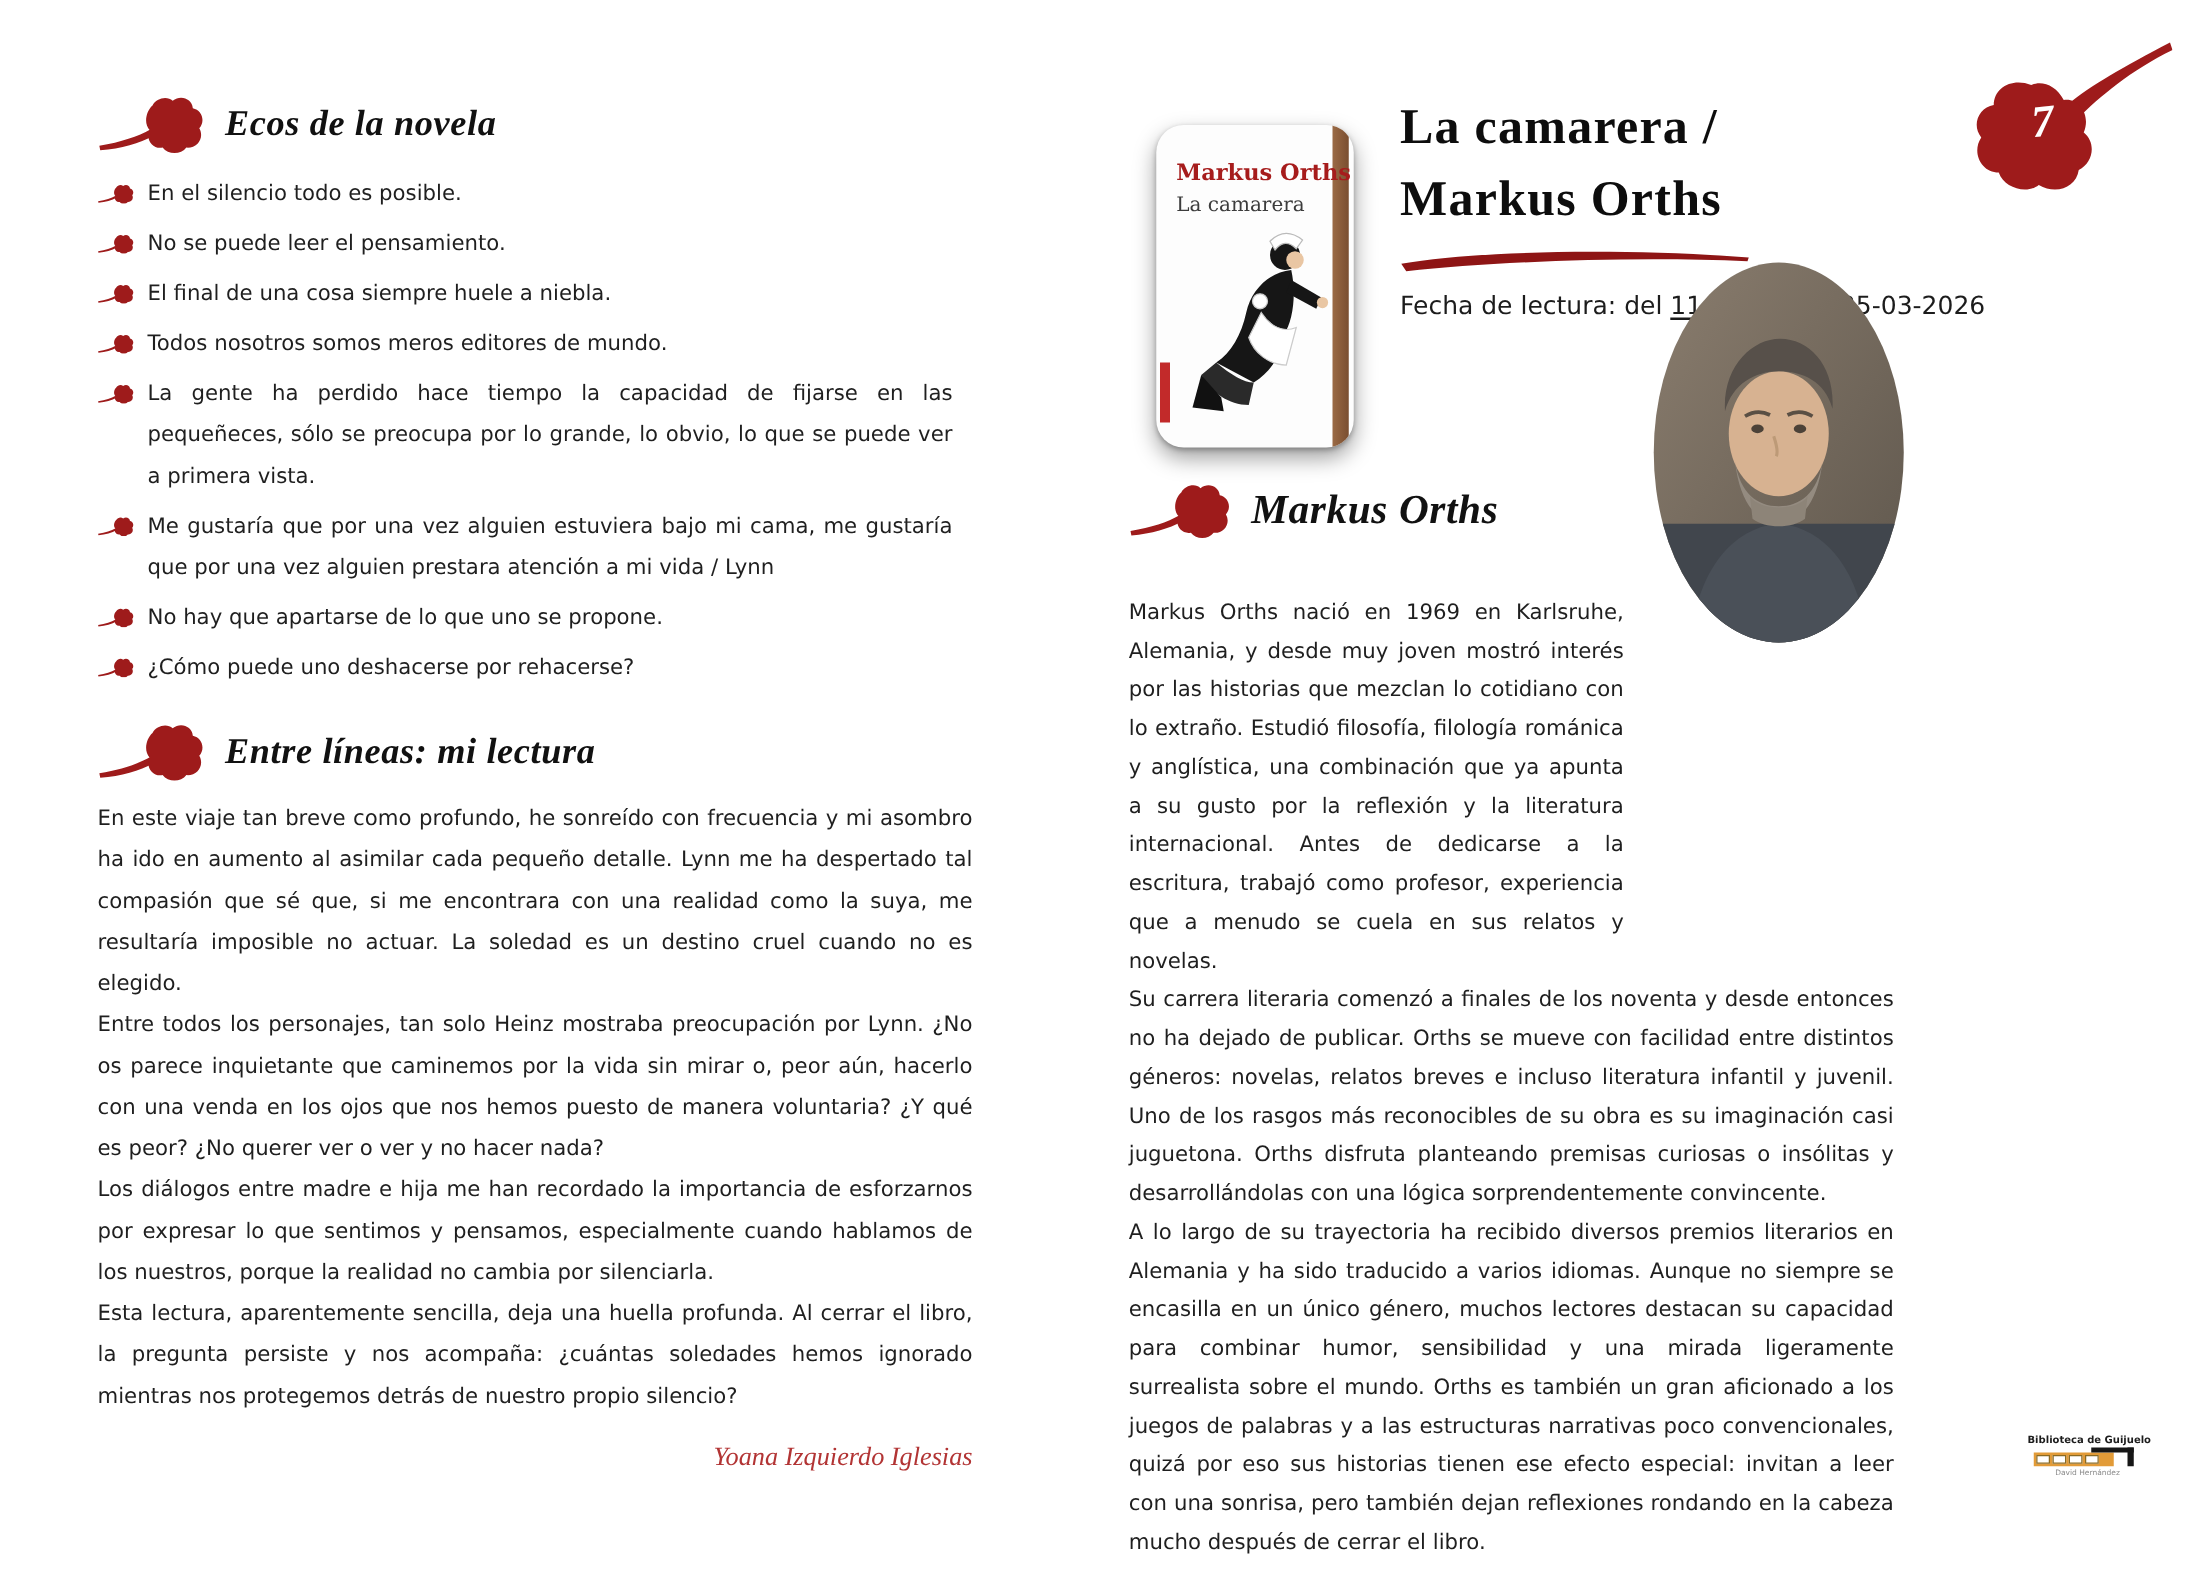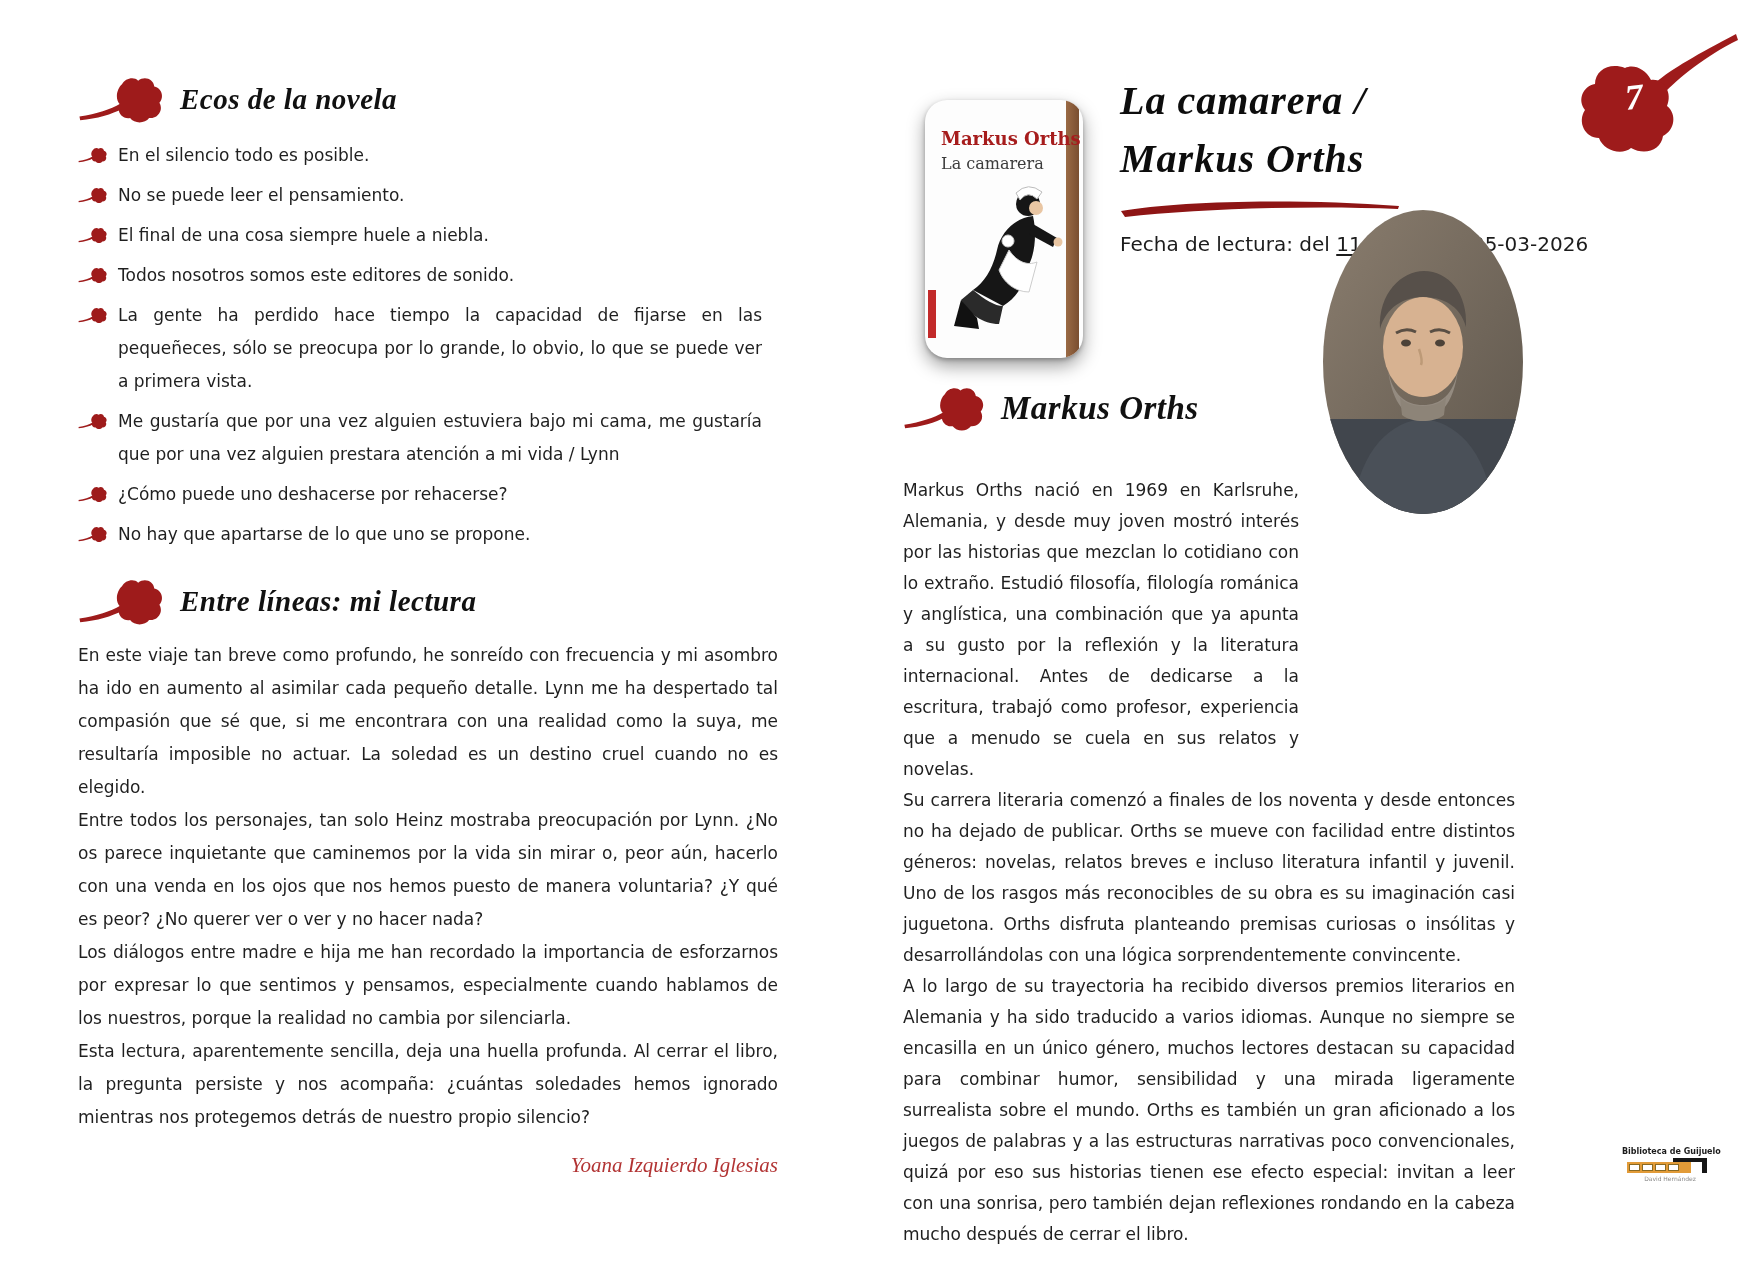--- a/index.html
+++ b/index.html
@@ -46,21 +46,21 @@
     background:linear-gradient(90deg,#9a6a45,#7a4e30);}
   .spine{position:absolute;left:3px;top:190px;width:8px;height:48px;background:#c22a2a;}
   .cover-author{position:absolute;left:16px;top:28px;font-family:"DejaVu Serif",serif;
     font-weight:700;font-size:18px;color:#a61c1c;}
   .cover-title{position:absolute;left:16px;top:54px;font-family:"DejaVu Serif",serif;
     font-size:16px;color:#3c3c3c;}
   .maid{position:absolute;inset:0;width:158px;height:258px;}
 
   .title-block{position:absolute;left:217px;top:72px;width:400px;}
   .book-title-line{
-    font-family:cursive;font-style:italic;font-weight:700;
+    font-family:cursive;font-weight:700;
     font-size:40px;line-height:58px;color:#0d0d0d;letter-spacing:1px;
   }
   .swoosh{width:285px;height:22px;margin:10px 0 2px -2px;display:block;color:#8e1515;}
   .fecha{font-size:20px;margin-top:12px;color:#1c1c1c;white-space:nowrap;}
   .fecha .u{text-decoration:underline;text-underline-offset:3px;}
 
   .page-flower{position:absolute;left:660px;top:28px;width:175px;height:150px;color:#9e1b1b;}
   .page-flower svg{width:100%;height:100%;}
   .page-flower .pnum{
     position:absolute;left:62px;top:48px;color:#ffffff;font-weight:700;
@@ -113,33 +113,33 @@
           <use href="#flower"></use>
         </svg><span>En el silencio todo es posible.</span></li>
     <li><svg class="bullet">
           <use href="#flower"></use>
         </svg><span>No se puede leer el pensamiento.</span></li>
     <li><svg class="bullet">
           <use href="#flower"></use>
         </svg><span>El final de una cosa siempre huele a niebla.</span></li>
     <li><svg class="bullet">
           <use href="#flower"></use>
-        </svg><span>Todos nosotros somos este editores de sonido.</span></li>
+        </svg><span>Todos nosotros somos meros editores de mundo.</span></li>
     <li><svg class="bullet">
           <use href="#flower"></use>
         </svg><span>La gente ha perdido hace tiempo la capacidad de fijarse en las pequeñeces, sólo se preocupa por lo grande, lo obvio, lo que se puede ver a primera vista.</span></li>
     <li><svg class="bullet">
           <use href="#flower"></use>
         </svg><span>Me gustaría que por una vez alguien estuviera bajo mi cama, me gustaría que por una vez alguien prestara atención a mi vida / Lynn</span></li>
     <li><svg class="bullet">
           <use href="#flower"></use>
+        </svg><span>No hay que apartarse de lo que uno se propone.</span></li>
+    <li><svg class="bullet">
+          <use href="#flower"></use>
         </svg><span>¿Cómo puede uno deshacerse por rehacerse?</span></li>
-    <li><svg class="bullet">
-          <use href="#flower"></use>
-        </svg><span>No hay que apartarse de lo que uno se propone.</span></li>
   </ul>
 
   <header class="sec-head" style="margin-top:26px;">
     <svg class="flower">
         <use href="#flower"></use>
       </svg>
     <h2 class="script">Entre líneas: mi lectura</h2>
   </header>
 
   <div class="lectura">

